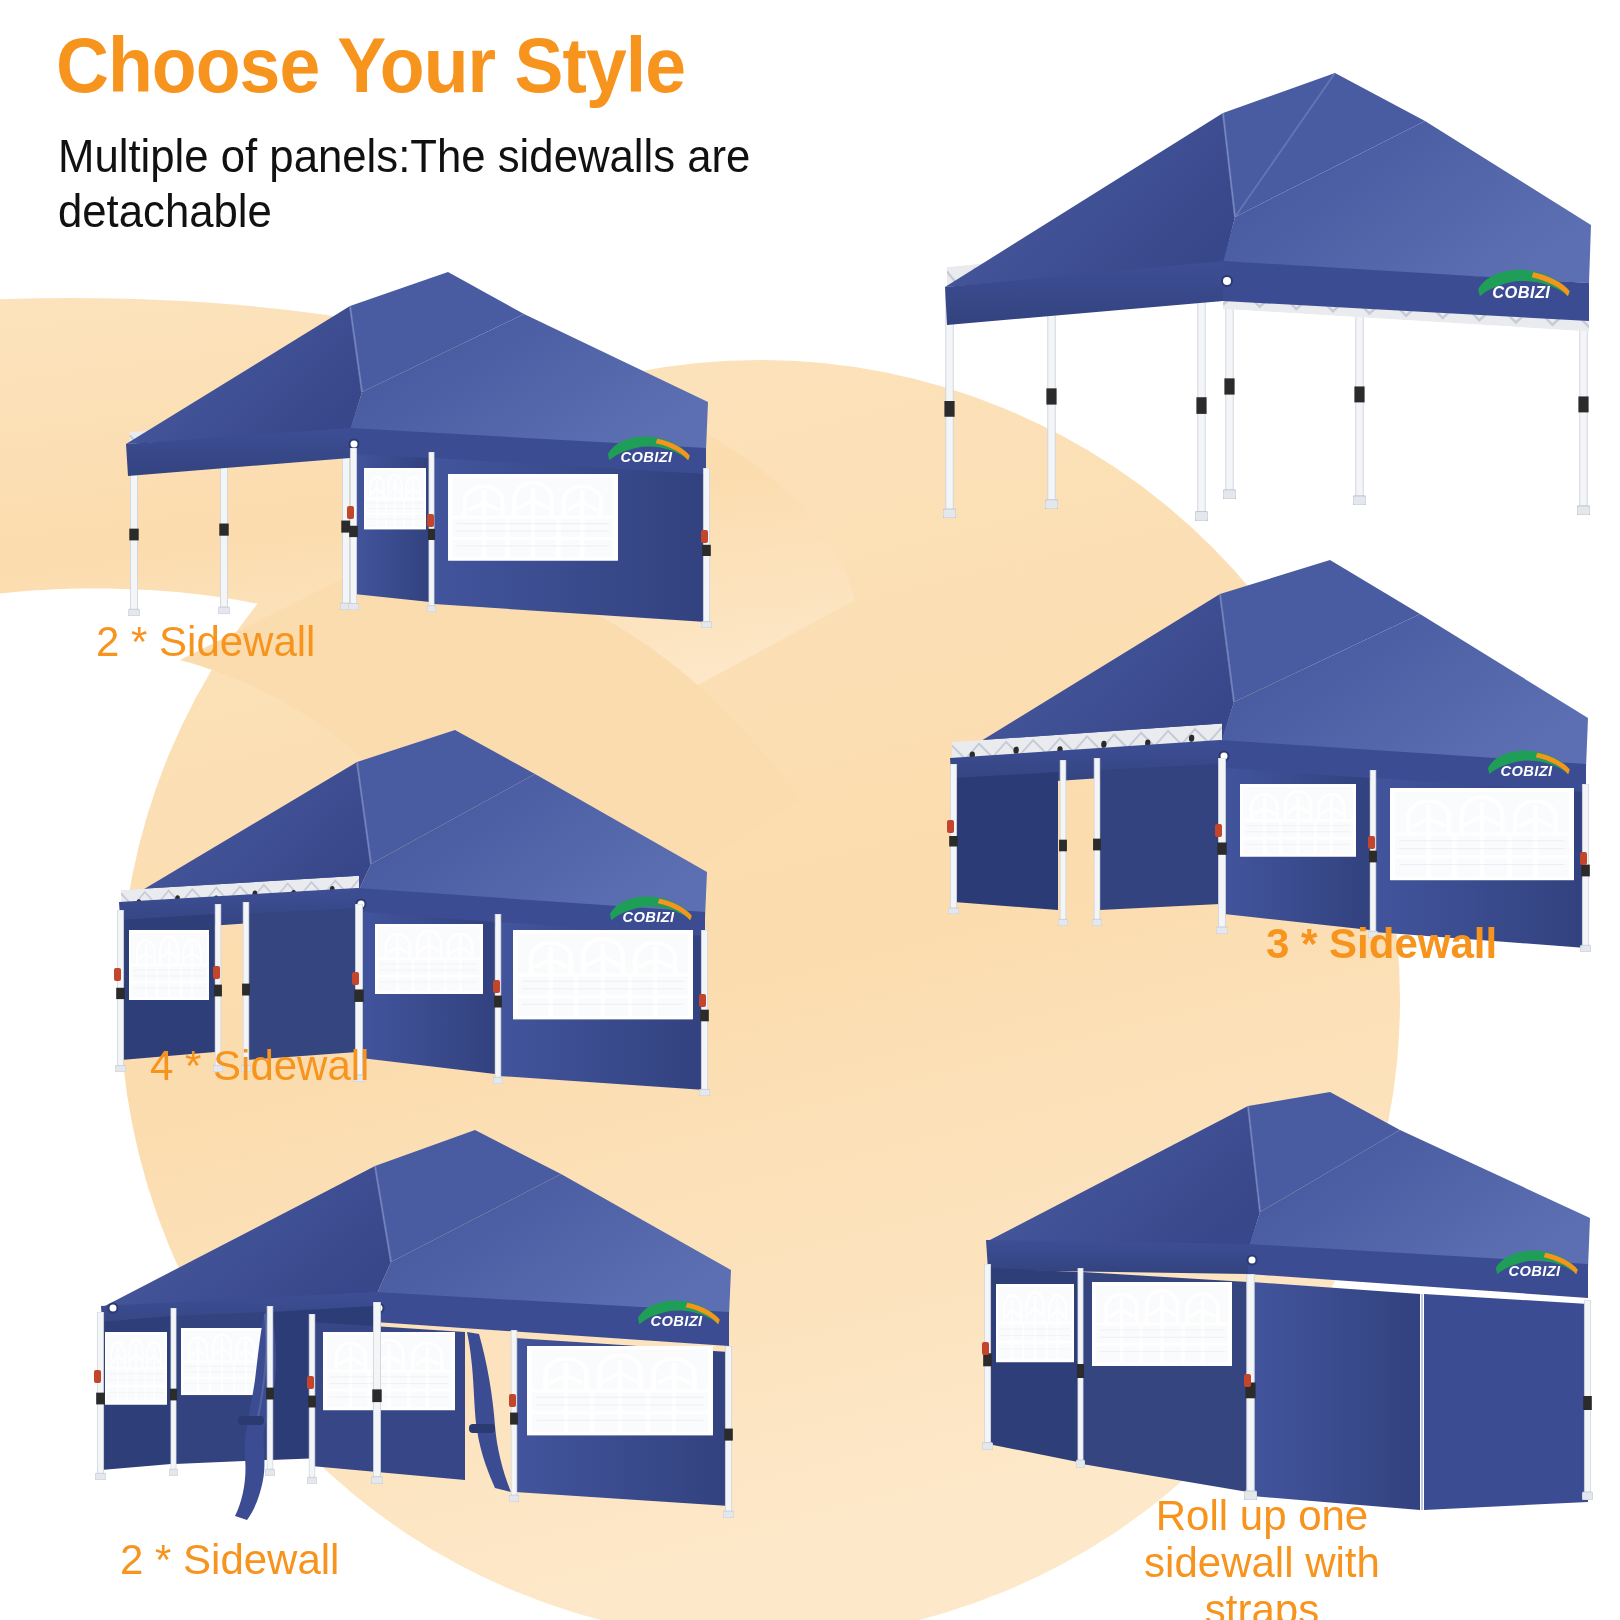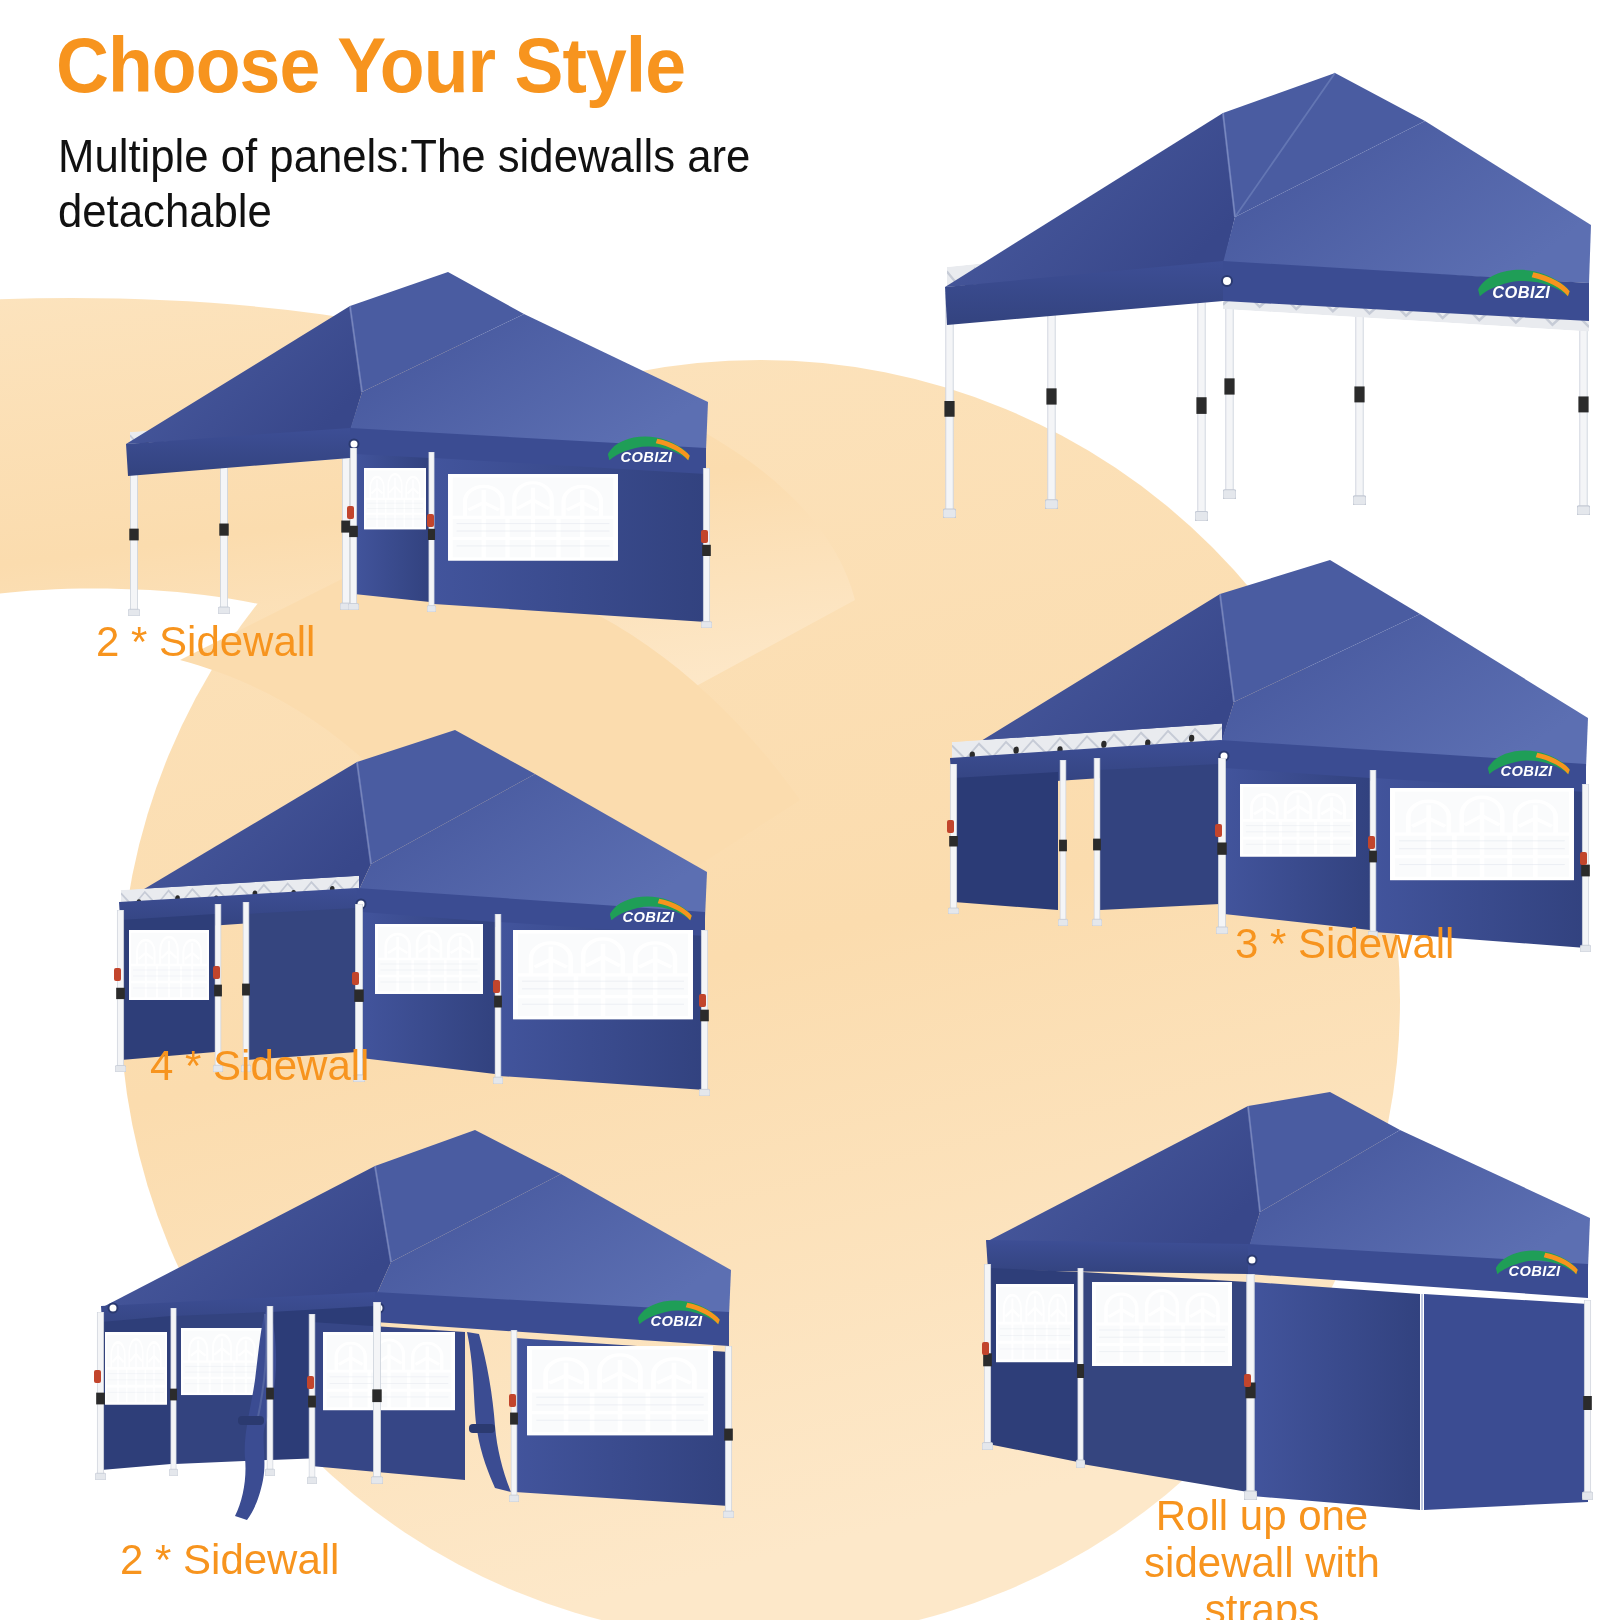--- a/index.html
+++ b/index.html
@@ -277,21 +277,21 @@
       <use href="#sym-leg" x="448" y="218" width="10" height="168"></use>
       <use href="#sym-leg" x="660" y="232" width="11" height="168"></use>
       <g fill="#C2452C">
         <rect x="27" y="268" width="7" height="13" rx="2"></rect>
         <rect x="295" y="272" width="7" height="13" rx="2"></rect>
         <rect x="448" y="284" width="7" height="13" rx="2"></rect>
         <rect x="660" y="300" width="7" height="13" rx="2"></rect>
       </g>
     </svg>
   </div>
-  <div class="cap" style="left:1235px;top:920px;">3 * Sidewall</div>
+  <div class="cap" style="left:1266px;top:920px;font-weight:bold;">3 * Sidewall</div>
 
   <div class="tent" style="left:95px;top:722px;width:640px;height:380px;">
     <svg viewBox="0 0 640 380">
 
       <path d="M24 182 L262 40 L276 142 L262 172 Z" fill="url(#roofL)"></path>
       <path d="M262 40 L360 8 L440 52 L276 142 Z" fill="#4A5CA1"></path>
       <path d="M276 142 L440 52 L612 150 L610 196 L262 172 Z" fill="url(#roofR)"></path>
       <path d="M262 40 L276 142" stroke="#7C8CC4" stroke-width="2" fill="none" opacity="0.7"></path>
 
       <polygon points="26,182 262,168 262,194 26,208" fill="#E9EBEF"></polygon>

